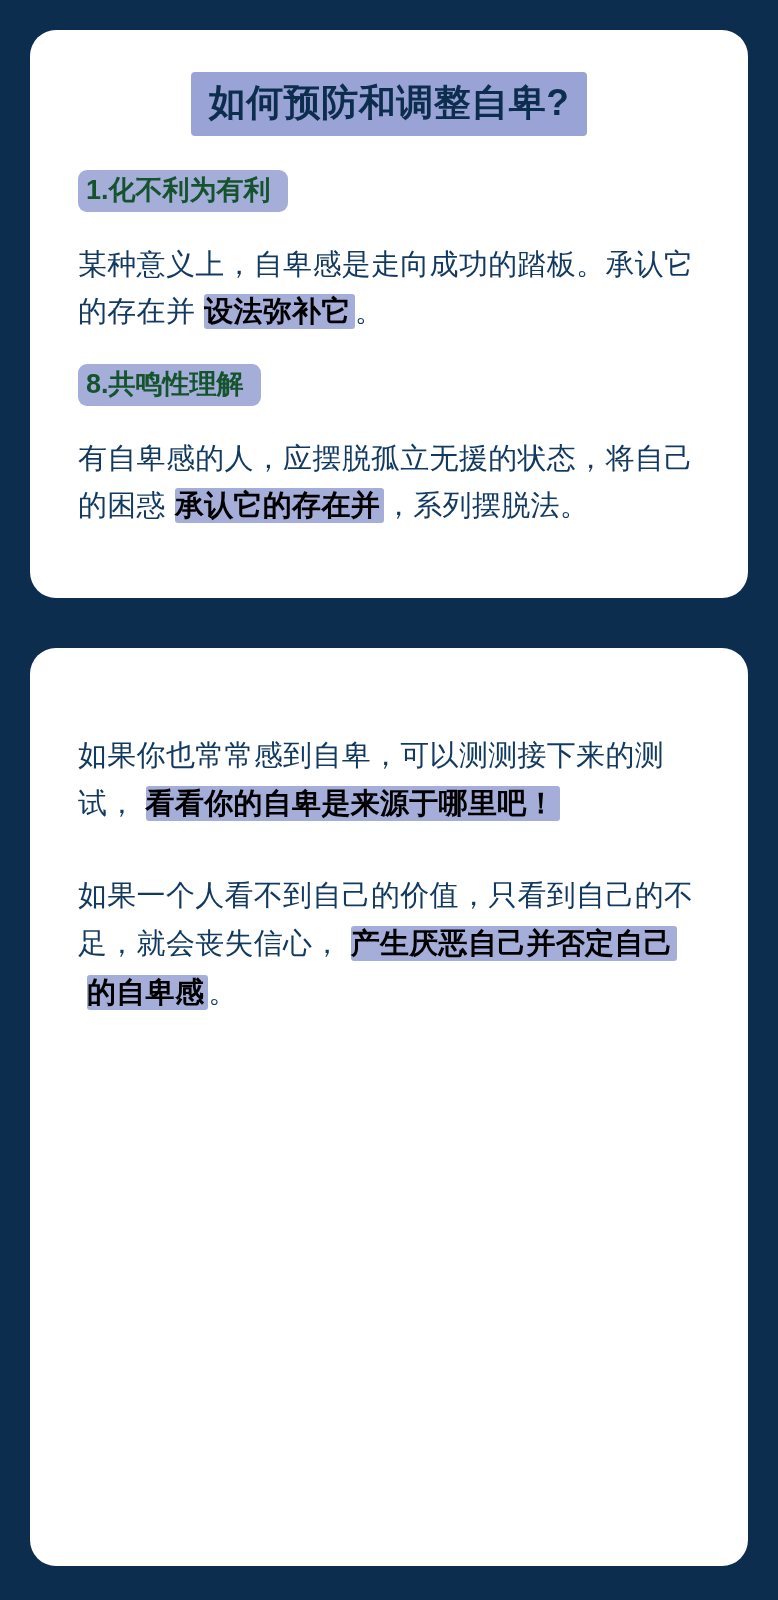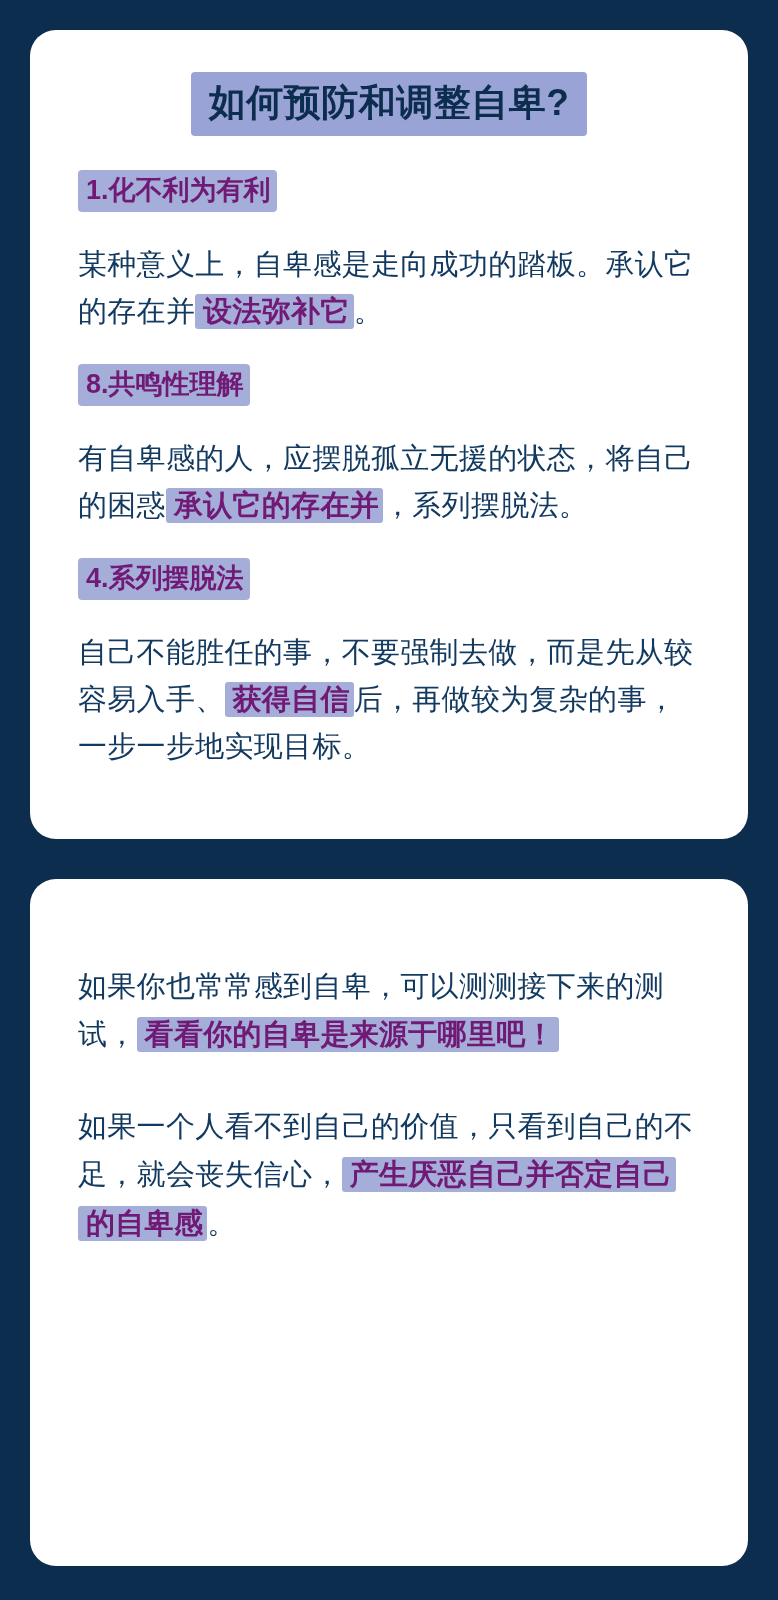--- a/index.html
+++ b/index.html
@@ -13,21 +13,21 @@
     font-family: "Liberation Sans", sans-serif;
     overflow: hidden;
   }
   .page {
     width: 778px;
     height: 1600px;
     box-sizing: border-box;
     padding: 30px 30px 34px 30px;
     display: flex;
     flex-direction: column;
-    gap: 40px;
+    gap: 50px;
   }
   .card {
     background: #ffffff;
     border-radius: 26px;
     box-sizing: border-box;
   }
   .card-main {
     padding: 42px 48px 40px 48px;
   }
   .card-footer {
@@ -54,40 +54,41 @@
   }
   .section:last-child {
     margin-bottom: 0;
   }
   .sec-head-wrap {
     margin-bottom: 14px;
   }
   .sec-head {
     display: inline-block;
     background: #a5aed9;
-    color: #701a75;
+    color: #14532d;
     font-size: 27px;
     font-weight: bold;
     line-height: 1.3;
-    padding: 3px 6px 4px 8px;
-    border-radius: 4px;
+    padding: 3px 17px 4px 8px;
+    border-radius: 9px;
   }
   .body-text {
     color: #12395f;
     font-size: 29px;
     line-height: 1.62;
     letter-spacing: 0.3px;
   }
   .hl {
     background: #a5aed9;
-    color: #701a75;
+    color: #000000;
     font-weight: bold;
-    padding: 1px 4px 2px 8px;
+    padding: 1px 4px 2px 0;
     border-radius: 3px;
     box-decoration-break: clone;
+    margin-left: 9px;
     -webkit-box-decoration-break: clone;
   }
   .footer-para {
     color: #12395f;
     font-size: 29px;
     line-height: 1.66;
     letter-spacing: 0.3px;
   }
   .footer-para + .footer-para {
     margin-top: 44px;
@@ -116,28 +117,20 @@
     <div class="section">
       <div class="sec-head-wrap">
         <span class="sec-head">8.共鸣性理解</span>
       </div>
       <p class="body-text">
         <span>有自卑感的人，应摆脱孤立无援的状态，将自己的困惑</span><span class="hl">承认它的存在并</span><span>，系列摆脱法。</span>
       </p>
     </div>
 
 
-    <div class="section">
-      <div class="sec-head-wrap">
-        <span class="sec-head">4.系列摆脱法</span>
-      </div>
-      <p class="body-text">
-        <span>自己不能胜任的事，不要强制去做，而是先从较容易入手、</span><span class="hl">获得自信</span><span>后，再做较为复杂的事，一步一步地实现目标。</span>
-      </p>
-    </div>
 
   </div>
 
   <div class="card card-footer">
     <p class="footer-para">
       <span>如果你也常常感到自卑，可以测测接下来的测试，</span><span class="hl">看看你的自卑是来源于哪里吧！</span>
     </p>
     <p class="footer-para">
       <span>如果一个人看不到自己的价值，只看到自己的不足，就会丧失信心，</span><span class="hl">产生厌恶自己并否定自己的自卑感</span><span>。</span>
     </p>

